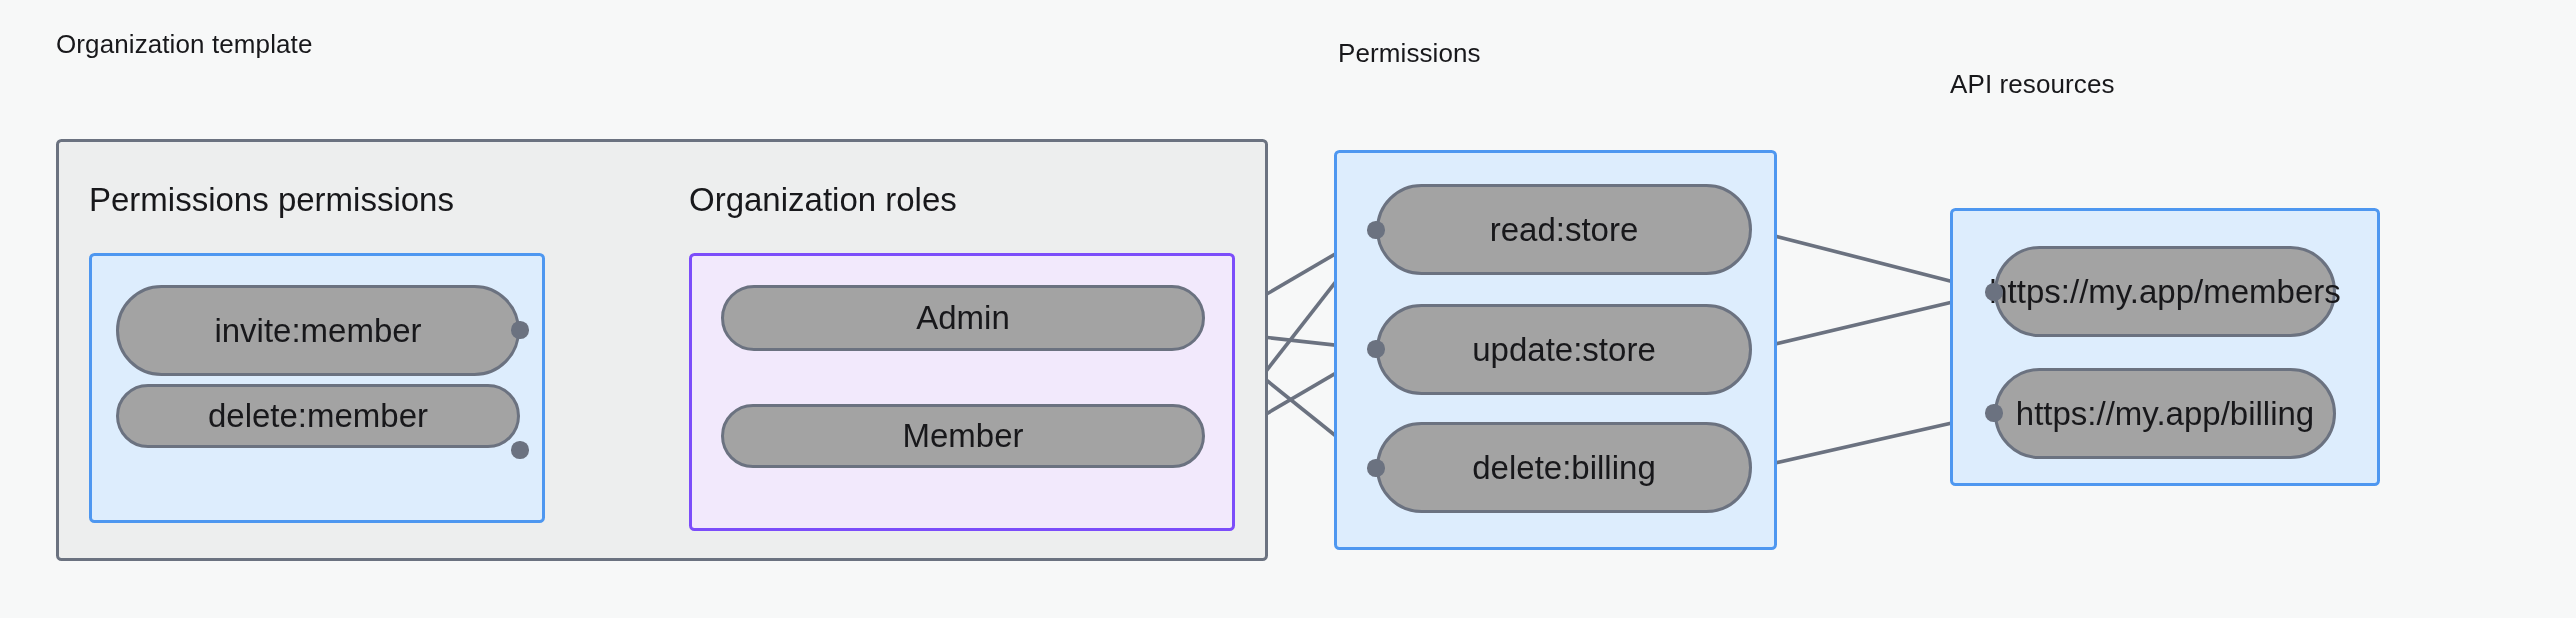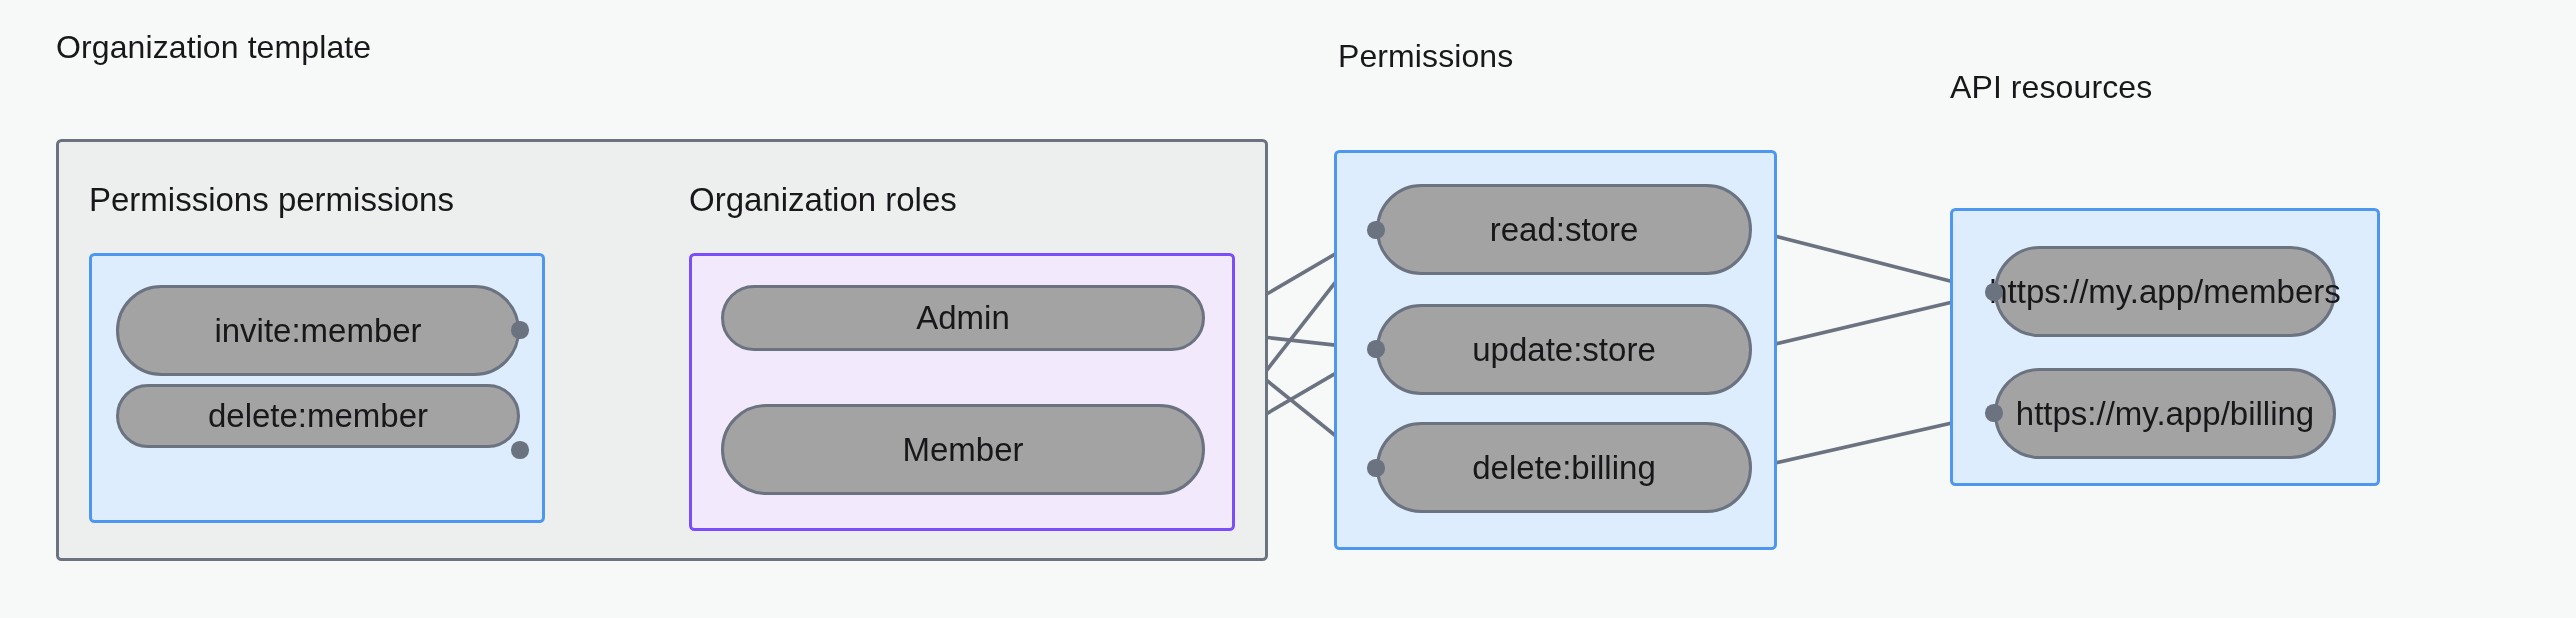--- a/index.html
+++ b/index.html
@@ -9,21 +9,21 @@
     font-family:"Liberation Sans","DejaVu Sans",sans-serif;
     overflow:hidden;
     position:relative;
     border-radius:16.4px;
   }
   #canvas{position:absolute;inset:0;}
   .edges{position:absolute;left:0;top:0;width:2576px;height:619px;pointer-events:none;}
 
   .group-title{
     position:absolute;
-    font-size:32px;
+    font-size:26px;
     color:#18181b;
     white-space:nowrap;
     letter-spacing:0.1px;
   }
   .panel{
     position:absolute;
     box-sizing:border-box;
     border-radius:5.5px;
   }
   .panel.outer{
@@ -102,21 +102,21 @@
 
   <div class="pill" style="left:116px;top:384px;width:404px;height:64px;text-align:center;">delete:member</div>
   <div class="dot" style="left:520px;top:450px;"></div>
 
   <div class="sub-title" style="left:689px;top:181px;">Organization roles</div>
 
   <div class="panel purple" style="left:689px;top:253px;width:546px;height:278px;"></div>
 
   <div class="pill" style="left:721px;top:285px;width:484px;height:66px;">Admin</div>
 
-  <div class="pill" style="left:721px;top:404px;width:484px;height:91px;">Member</div>
+  <div class="pill" style="left:721px;top:404px;width:484px;height:64px;">Member</div>
 
   <div class="group-title" style="left:1338px;top:38px;">Permissions</div>
 
   <div class="panel blue" style="left:1334px;top:150px;width:443px;height:400px;"></div>
 
   <div class="pill" style="left:1376px;top:184px;width:376px;height:91px;">read:store</div>
   <div class="dot" style="left:1376px;top:230px;"></div>
 
   <div class="pill" style="left:1376px;top:304px;width:376px;height:91px;">update:store</div>
   <div class="dot" style="left:1376px;top:349px;"></div>

